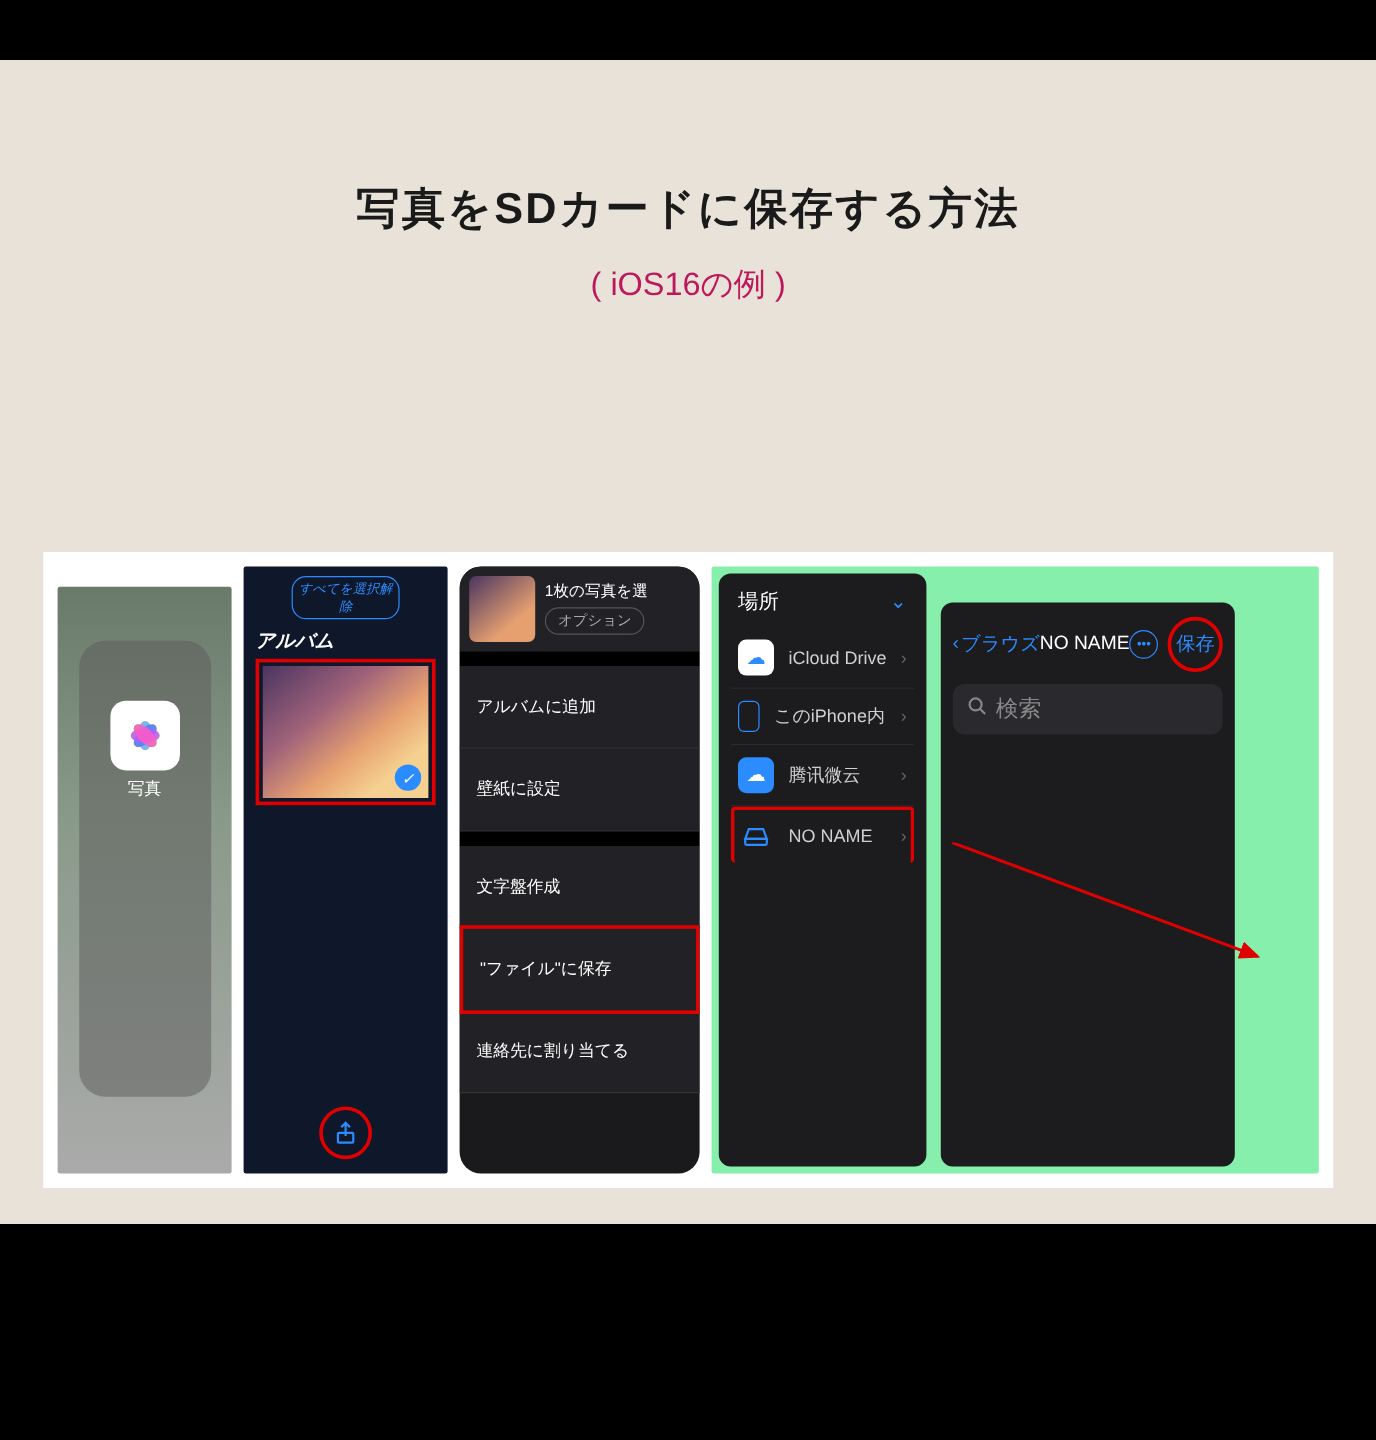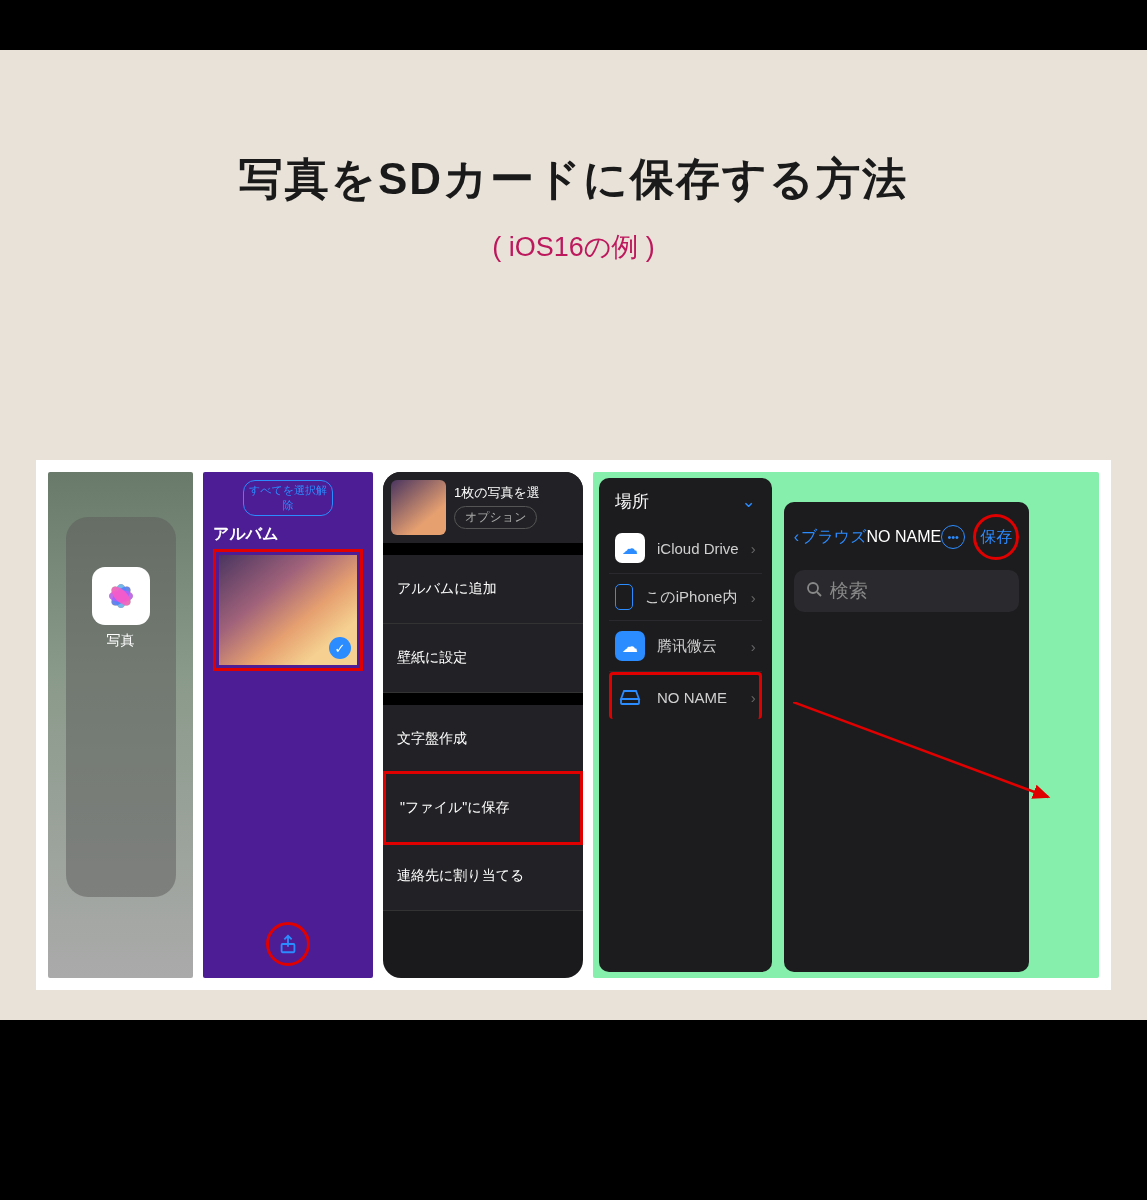--- a/index.html
+++ b/index.html
@@ -14,21 +14,21 @@
       background: #e8e2d8;
       margin: 50px 0 180px 0;
       height: 970px;
       position: relative;
     }
     .title-block {
       text-align: center;
       padding-top: 100px;
     }
     .title-main {
-      font-size: 44px;
+      font-size: 36px;
       font-weight: 700;
       color: #1a1a1a;
       letter-spacing: 2px;
     }
     .title-sub {
       font-size: 27px;
       color: #be185d;
       margin-top: 20px;
     }
     .strip {
@@ -53,20 +53,21 @@
     .p2 { width: 170px; }
     .p3 { width: 200px; border-radius: 18px; }
     .p4 { flex: 1; }
 
     
     .p1 {
       background: linear-gradient(180deg, #6a7a6a 0%, #8a9a8a 40%, #aaa 100%);
       display: flex;
       flex-direction: column;
       align-items: center;
+      margin-top: 17px;
     }
     .folder-bg {
       margin-top: 45px;
       width: 110px;
       height: 380px;
       background: rgba(90,90,90,0.5);
       border-radius: 22px;
     }
     .photos-icon {
       position: absolute;
@@ -84,21 +85,21 @@
     .photos-app-label {
       position: absolute;
       top: 160px;
       width: 100%;
       text-align: center;
       font-size: 14px;
       color: #fff;
     }
 
     
-    .p2 { background: #4c1d95; }
+    .p2 { background: #0f172a; font-style: italic; }
     .deselect-all {
       display: block;
       margin: 8px auto 0;
       width: 90px;
       text-align: center;
       font-size: 11px;
       color: #2b8cff;
       border: 1.5px solid #2b8cff;
       border-radius: 12px;
       padding: 2px 0;

